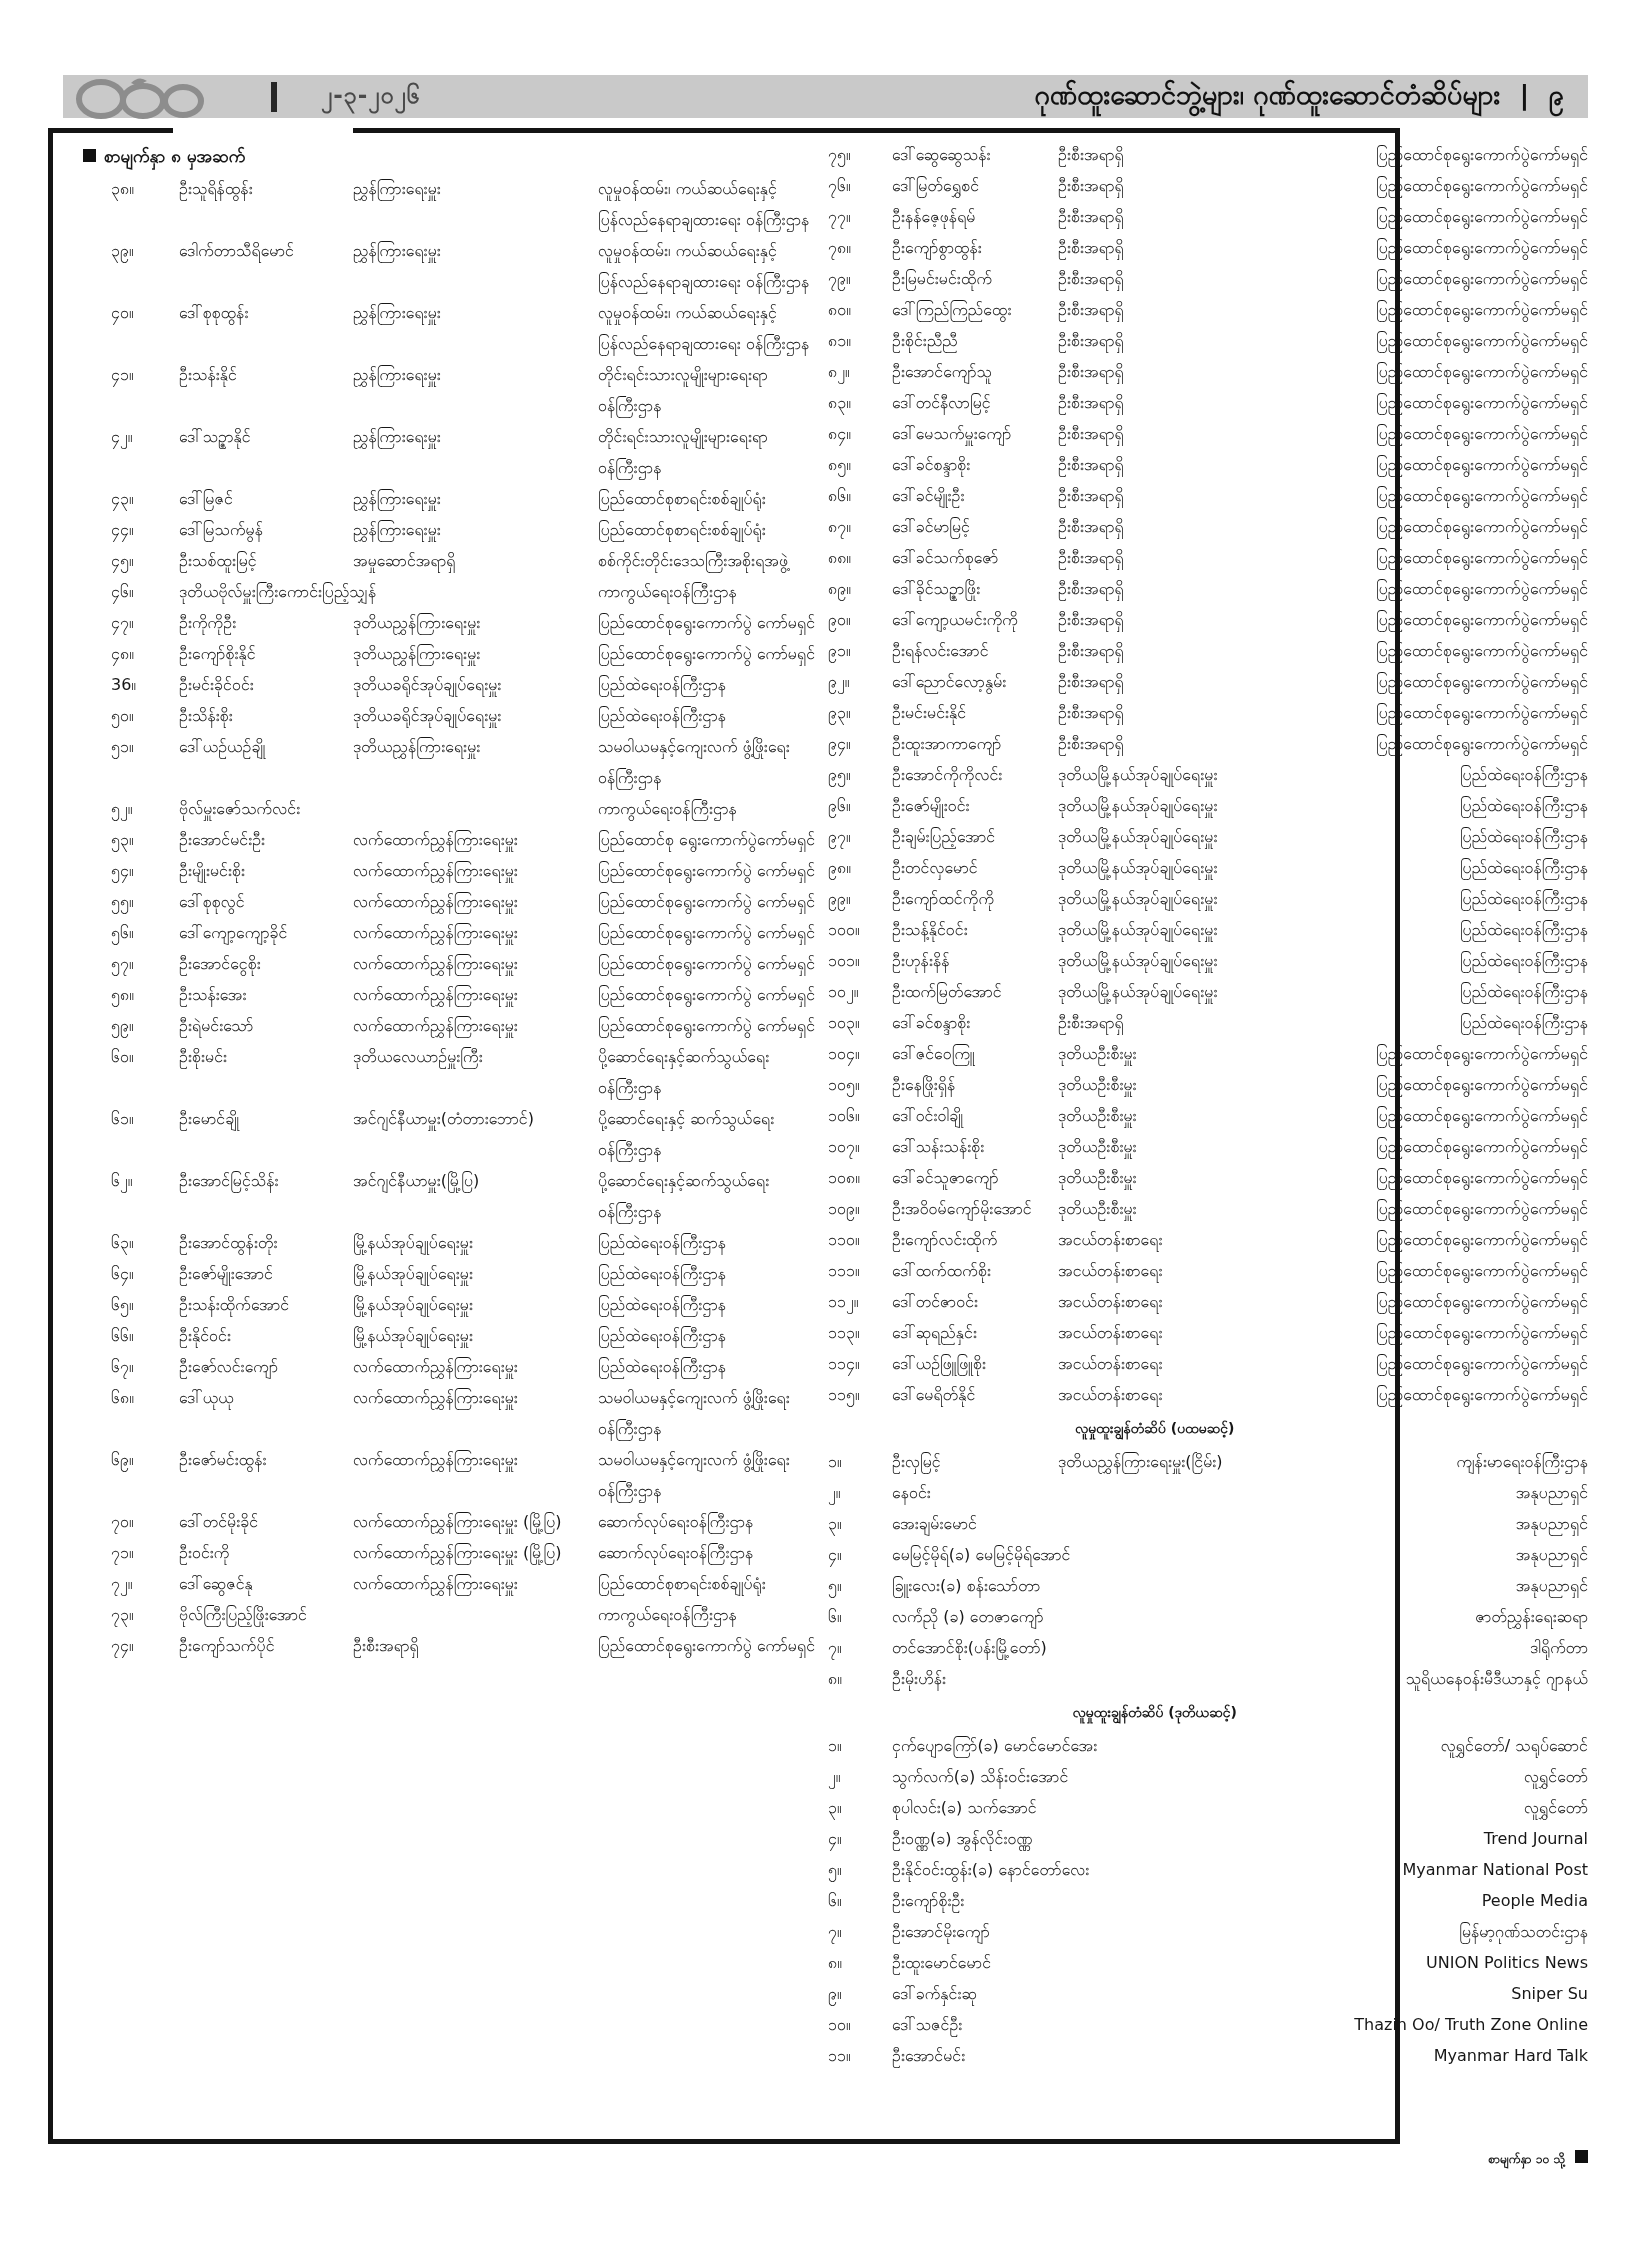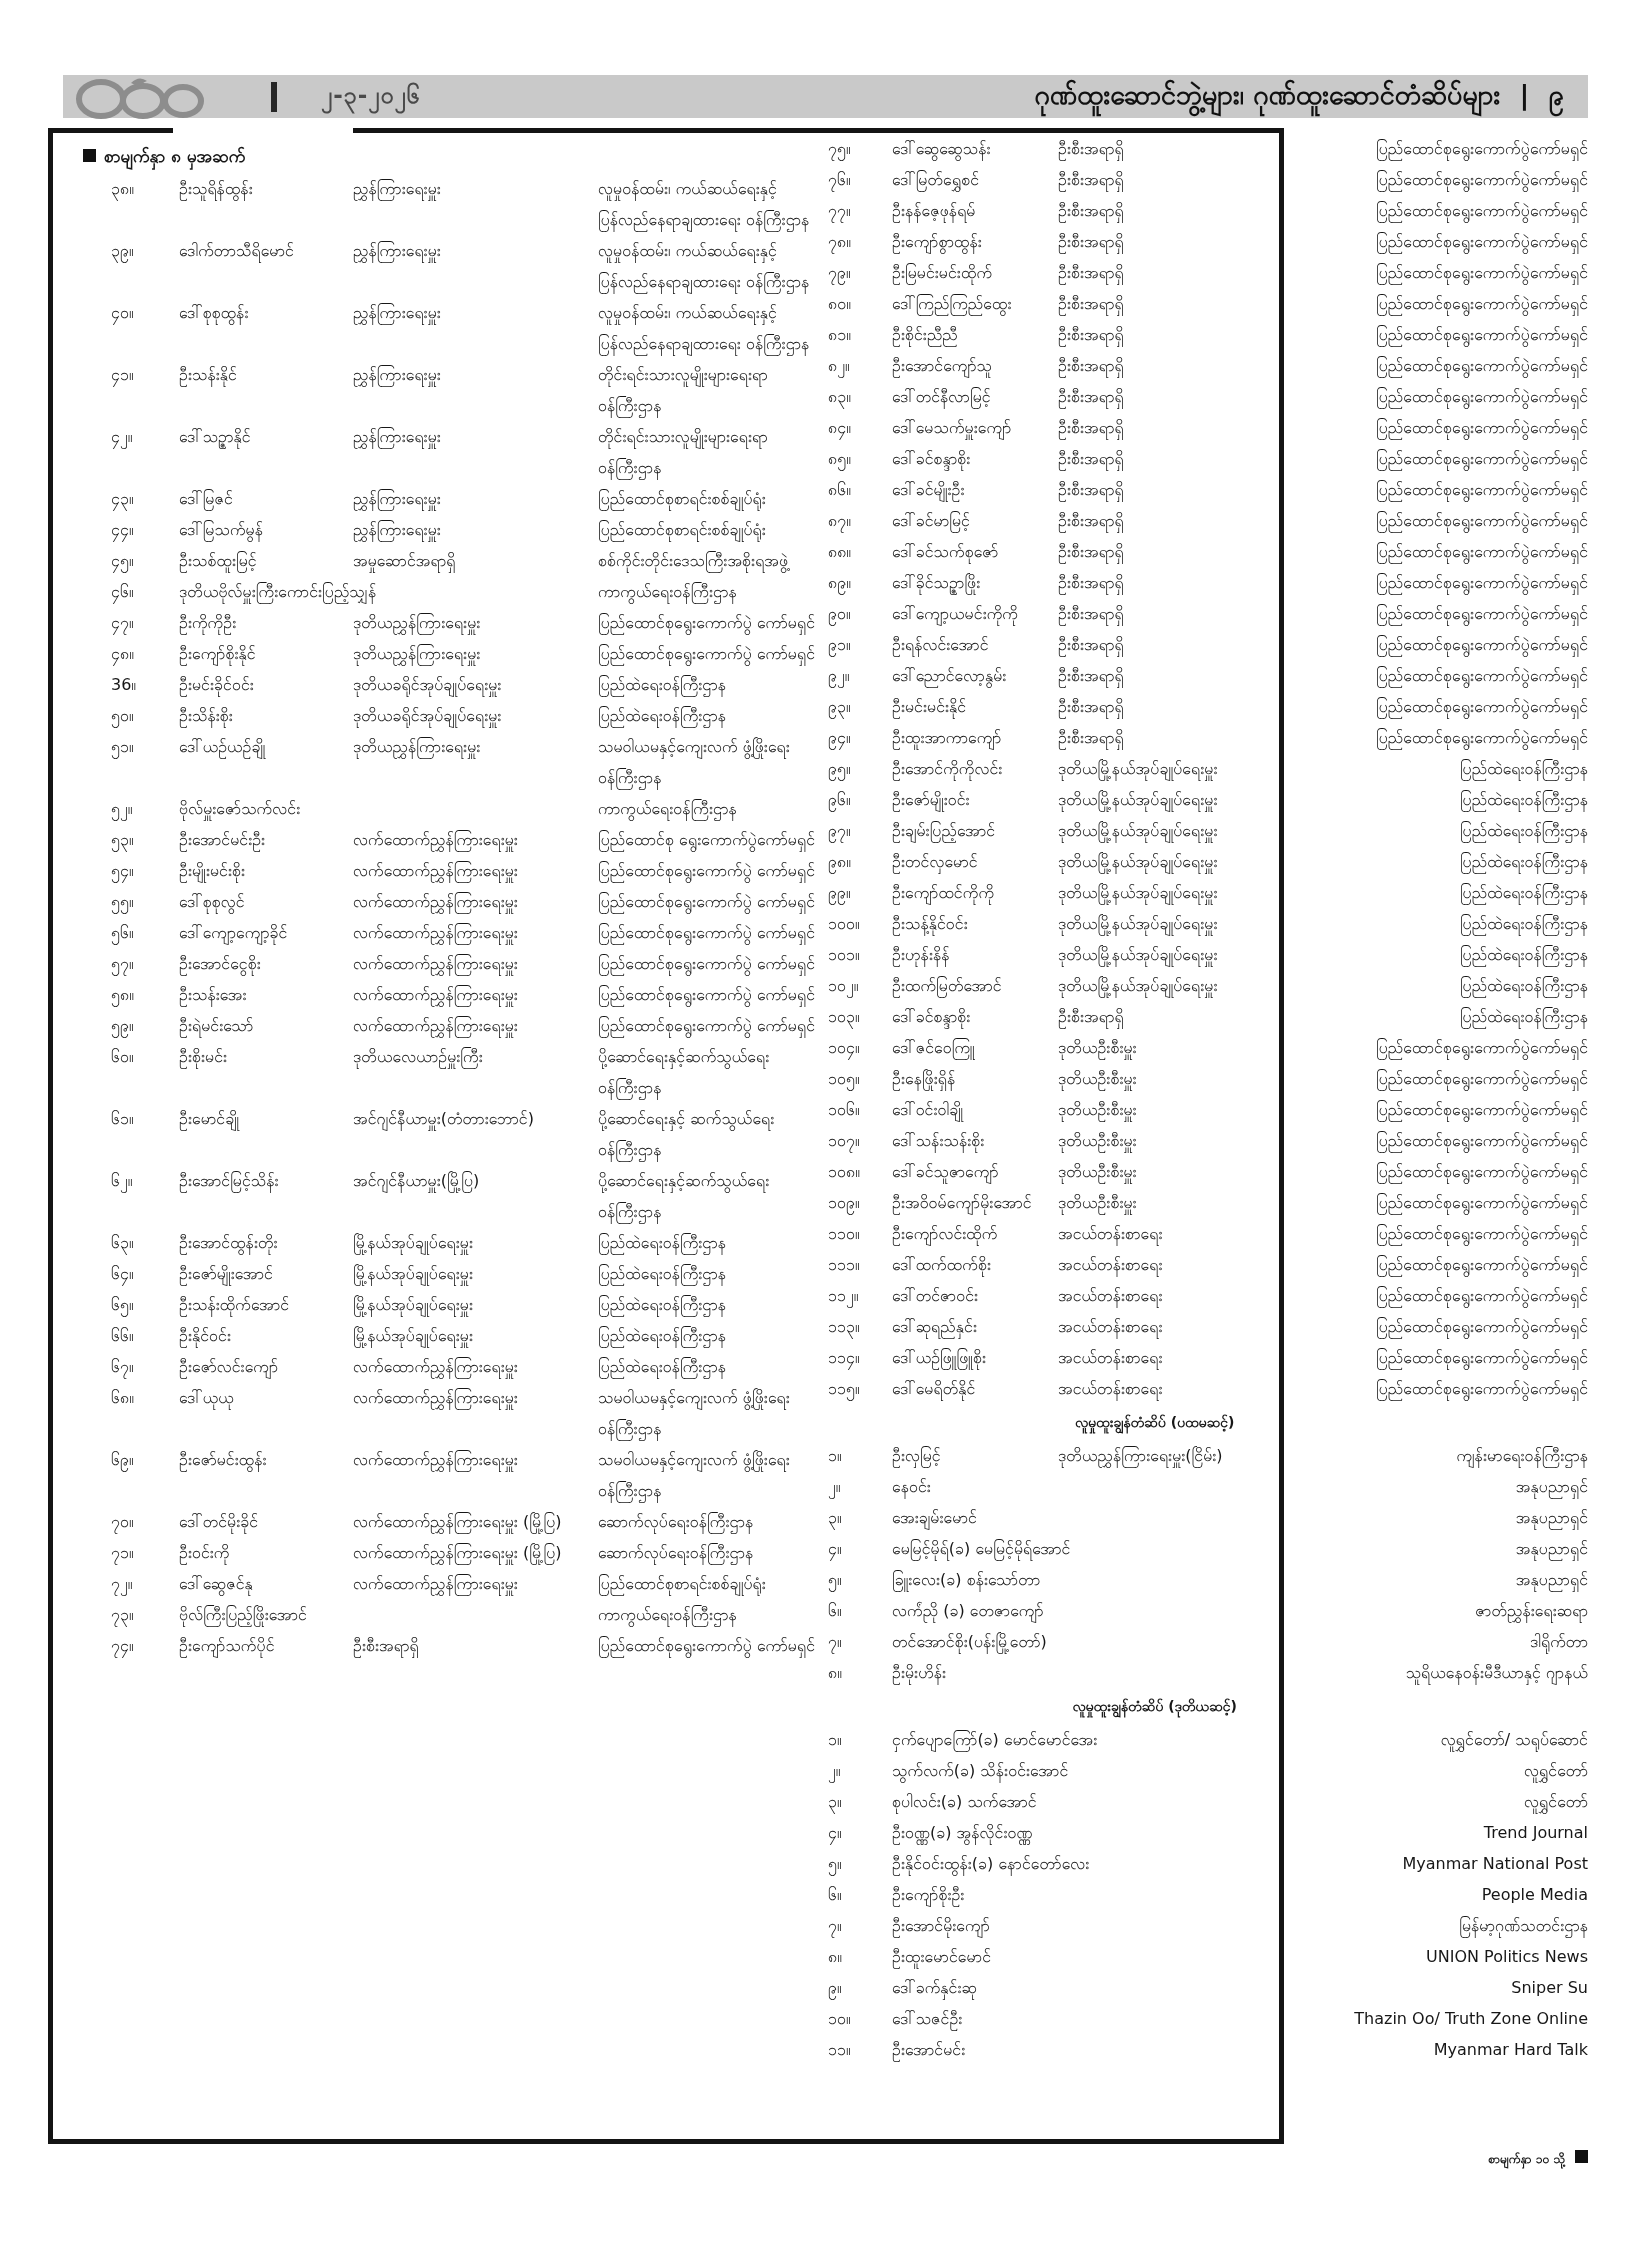--- a/index.html
+++ b/index.html
@@ -7,25 +7,25 @@
         font-family:"DejaVu Sans","Liberation Sans",sans-serif;color:#171717;}
   
   .masthead{position:absolute;left:63px;top:75px;width:1525px;height:43px;background:#c9c9c9;
             display:flex;align-items:center;gap:32px;}
   .logo{margin-left:8px;flex:0 0 auto;}
   .mast-bar{width:6px;height:30px;background:#262626;margin:0 12px 0 18px;}
   .mast-date{font-size:23px;font-weight:bold;color:#4a4a4a;letter-spacing:1px;}
   .mast-title{flex:1;text-align:right;padding-right:24px;font-size:27px;font-weight:bold;color:#111;}
   .mast-title .pg-sep{font-weight:bold;margin:0 10px;}
   
-  .content-box{position:absolute;left:48px;top:128px;width:1236px;height:2016px;
+  .content-box{position:absolute;left:48px;top:128px;width:1352px;height:2016px;
                border:5px solid #141414;box-sizing:border-box;background:#fff;}
   .border-gap{position:absolute;left:120px;top:-5px;width:180px;height:5px;background:#ffffff;}
   .col-left{position:absolute;left:30px;top:6px;width:748px;}
-  .col-right{position:absolute;left:775px;top:0;width:760px;}
+  .col-right{position:absolute;left:775px;top:6px;width:760px;}
   .cont-note{font-weight:bold;font-size:17px;line-height:34px;}
   .sq{display:inline-block;width:13px;height:13px;background:#111;margin-right:8px;}
   .row{display:grid;column-gap:6px;font-size:16px;line-height:31px;}
   .row.l{grid-template-columns:62px 168px 239px 1fr;margin-left:28px;}
   .row.r{grid-template-columns:58px 160px 231px 1fr;}
   .c-no{text-align:left;}
   .c-name{white-space:nowrap;}
   .row.r .c-org{white-space:nowrap;overflow:hidden;text-align:right;}
   .section-title{font-weight:bold;font-size:14px;line-height:36px;text-align:center;width:86%;}
   .sec .row .c-org{white-space:normal;}

